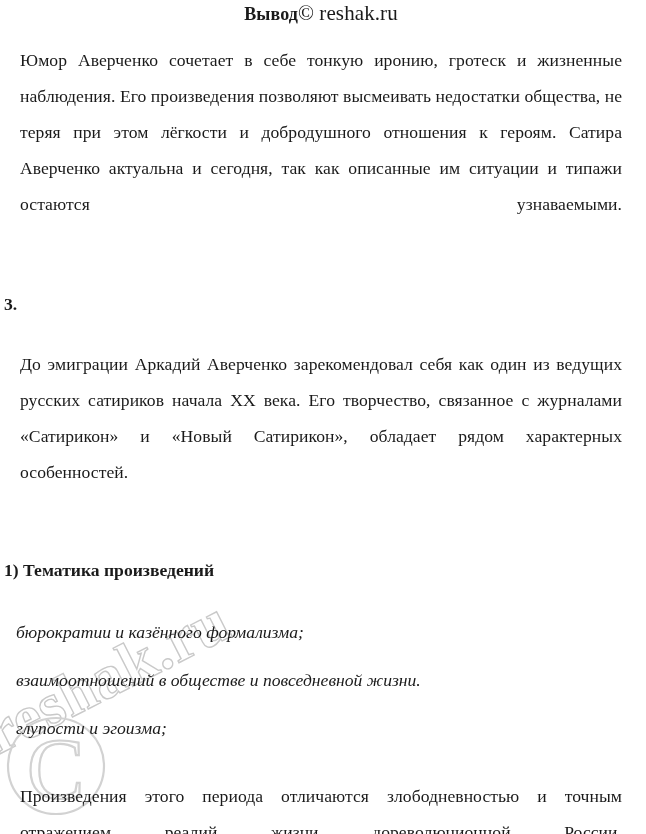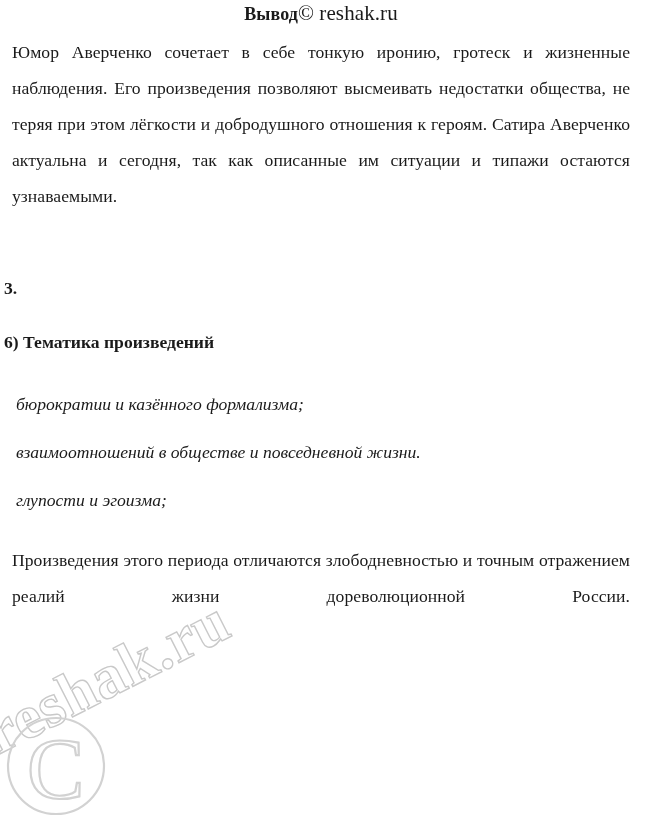--- a/index.html
+++ b/index.html
@@ -45,21 +45,21 @@
   }
 
   
   .content {
     position: relative;
     z-index: 2;
     margin-top: 6px;
   }
 
   p.para {
-    margin: 8px;
+    margin: 16px;
     font-size: 17.6px;
     line-height: 36px;
     text-align: justify;
     text-justify: inter-word;
     hyphens: none;
     letter-spacing: 0.05px;
   }
   p.para::after {
     content: "";
     display: inline-block;
@@ -158,24 +158,25 @@
   <div class="content">
 
     <p class="para">Юмор Аверченко сочетает в себе тонкую иронию, гротеск и жизненные наблюдения. Его произведения позволяют высмеивать недостатки общества, не теряя при этом лёгкости и добродушного отношения к героям. Сатира Аверченко актуальна и сегодня, так как описанные им ситуации и типажи остаются узнаваемыми.</p>
 
     <div class="spacer-12"></div>
 
     <h2 class="subhead">3.</h2>
 
     <div class="spacer-8"></div>
 
+    <p class="para">До эмиграции Аркадий Аверченко зарекомендовал себя как один из ведущих русских сатириков начала XX века. Его творчество, связанное с журналами «Сатирикон» и «Новый Сатирикон», обладает рядом характерных особенностей.</p>
 
     <div class="spacer-10"></div>
 
-    <h2 class="subhead">6) Тематика произведений</h2>
+    <h2 class="subhead">1) Тематика произведений</h2>
 
     <div class="spacer-8"></div>
 
 
     <div class="spacer-6"></div>
 
     <ul class="plain-list">
       <li>бюрократии и казённого формализма;</li>
       <li class="gap">взаимоотношений в обществе и повседневной жизни.</li>
       <li class="gap">глупости и эгоизма;</li>

